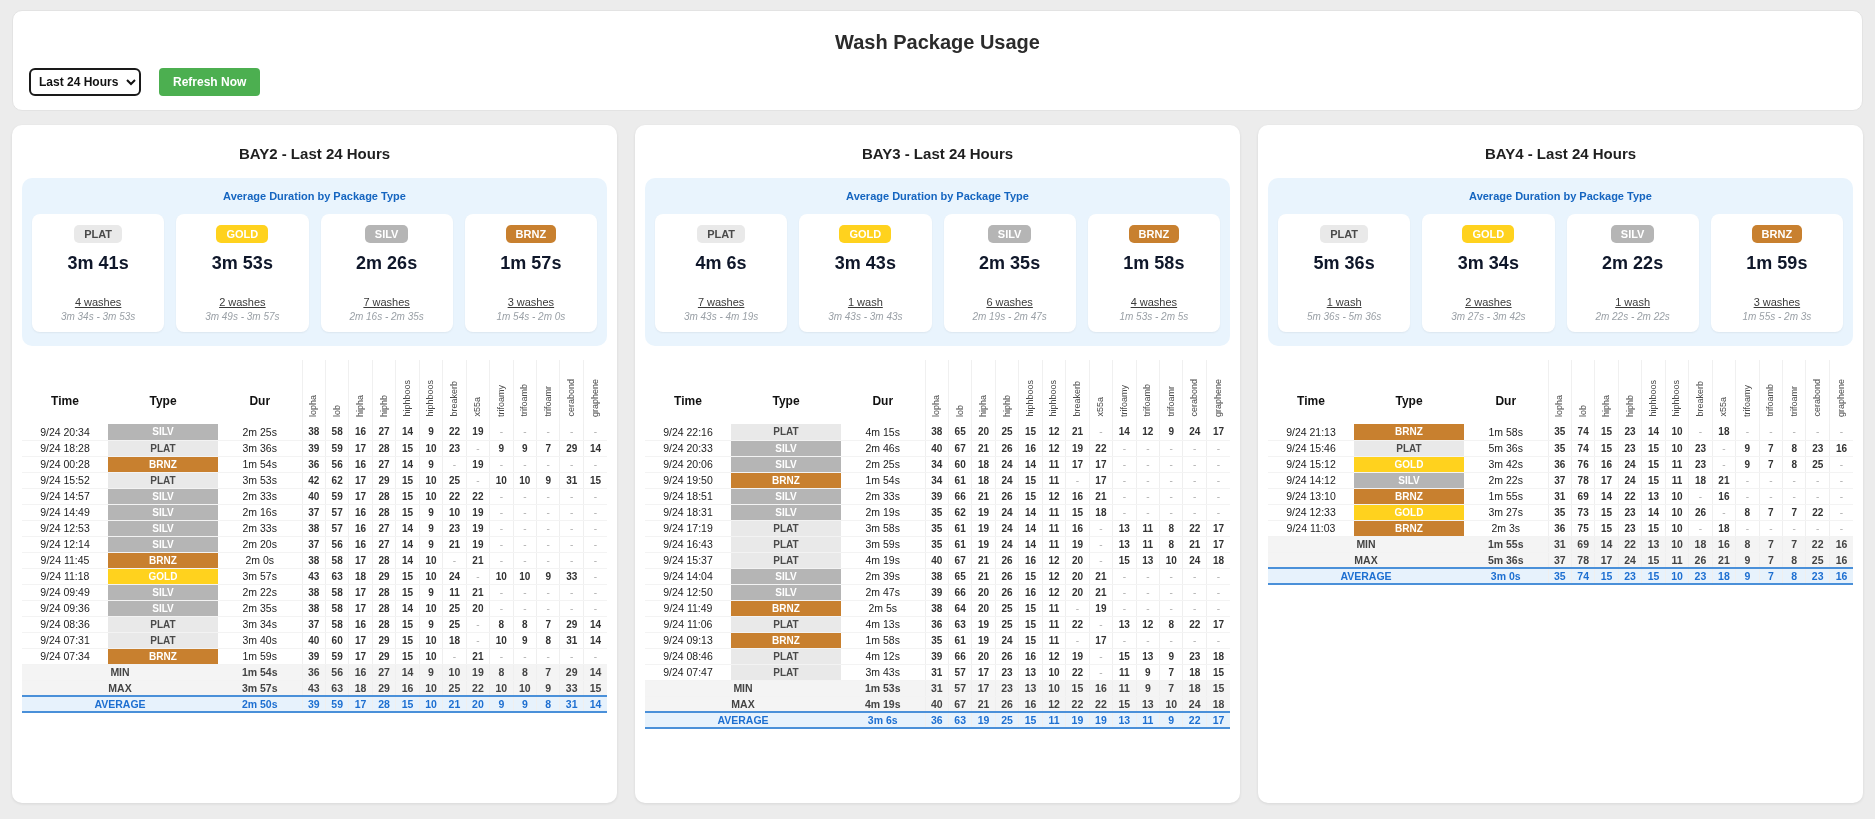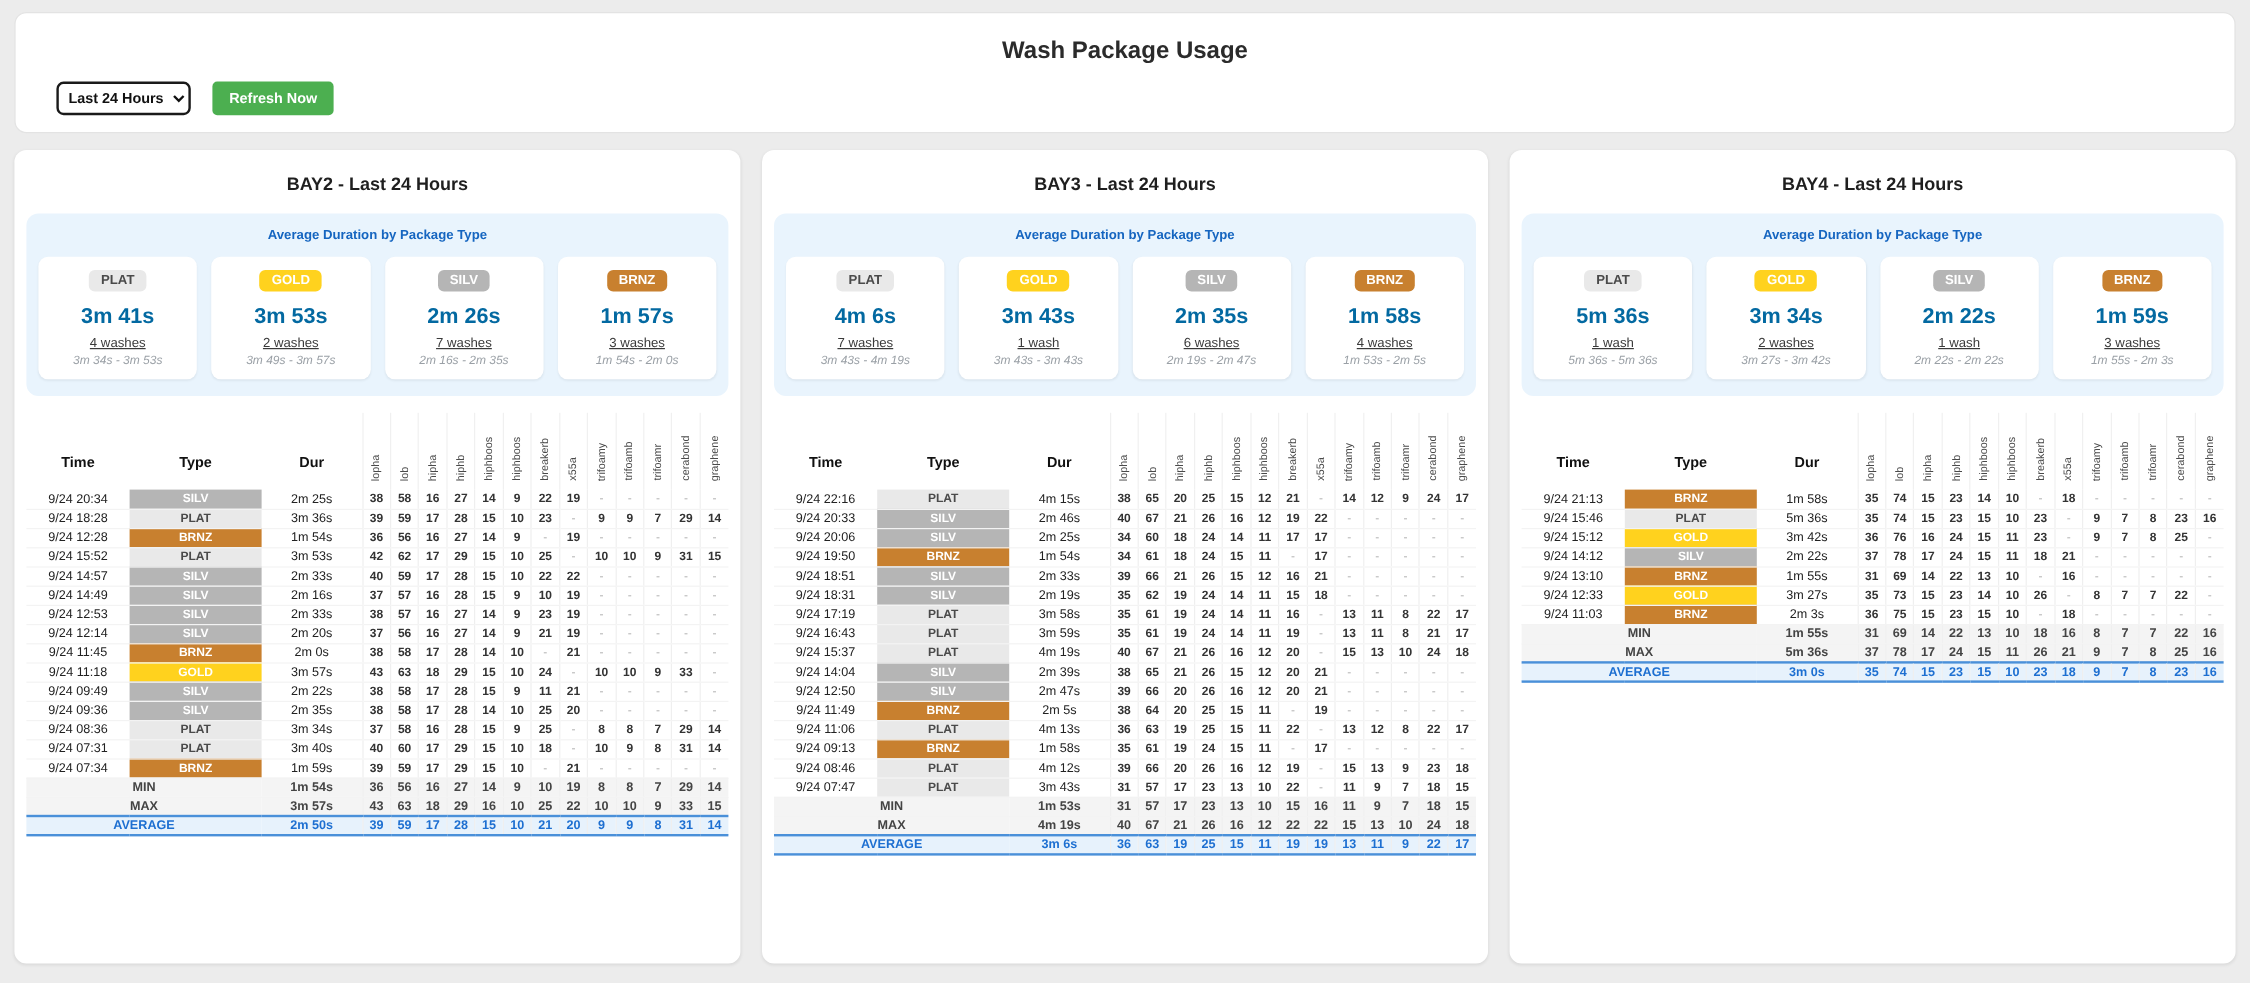--- a/index.html
+++ b/index.html
@@ -25,21 +25,20 @@
   }
   .controls { display: flex; gap: 18px; align-items: center; }
   .range-select {
     font-size: 12px;
     font-weight: 700;
     padding: 4px 4px;
     border: 2px solid #1a1a1a;
     border-radius: 6px;
     background: #fff;
     color: #111;
-    margin-left: 18px;
   }
   .refresh {
     background: #4caf50;
     color: #fff;
     font-weight: 700;
     font-size: 12px;
     border: none;
     border-radius: 4px;
     padding: 7px 14px;
     cursor: pointer;
@@ -54,21 +53,21 @@
     box-shadow: 0 1px 3px rgba(0,0,0,.09);
     padding: 20px 10px 12px;
     min-height: 678px;
   }
   .panel-title { text-align: center; font-size: 15px; color: #1f1f1f; margin: 0 0 16px; font-weight: 700; }
   .summary { background: #e9f4fd; border-radius: 10px; padding: 12px 10px 14px; }
   .summary-title { text-align: center; color: #1565c0; font-weight: 700; font-size: 11px; margin-bottom: 12px; }
   .cards { display: flex; gap: 12px; }
   .card { flex: 1; min-width: 0; background: #fff; border-radius: 8px; text-align: center; padding: 10px 2px; box-shadow: 0 1px 2px rgba(0,0,0,.06); }
   .badge { display: inline-block; font-size: 11px; font-weight: 700; padding: 3px 10px; border-radius: 5px; }
-  .avg-dur { font-size: 18px; font-weight: 700; color: #0369a1; margin: 10px 0 6px; }
+  .avg-dur { font-size: 18px; font-weight: 700; color: #0f172a; margin: 10px 0 22px; }
   .washes { font-size: 11px; color: #3a3a3a; text-decoration: underline; }
   .range-txt { font-size: 10px; color: #9aa0a6; font-style: italic; margin-top: 3px; }
   table { width: 100%; border-collapse: collapse; table-layout: fixed; margin-top: 14px; }
   thead th { font-size: 12px; color: #111; vertical-align: bottom; font-weight: 700; }
   th.label-th { padding-bottom: 16px; }
   th.rot-th { height: 64px; vertical-align: bottom; padding: 0 0 4px; border-left: 1px solid #f0f0f0; text-align: center; }
   .rot { writing-mode: vertical-rl; transform: rotate(180deg); font-size: 9px; font-weight: 400; color: #4a4a4a; display: inline-block; line-height: 1; white-space: nowrap; }
   tbody td { height: 16px; padding: 0; text-align: center; border-bottom: 1px solid #f3f3f3; }
   td.num { font-weight: 700; color: #333; border-left: 1px solid #efefef; font-size: 10px; }
   td.num.dash { color: #b0b0b0; font-weight: 400; }
@@ -174,21 +173,21 @@
             <td class="num">10</td>
             <td class="num">23</td>
             <td class="num dash">-</td>
             <td class="num">9</td>
             <td class="num">9</td>
             <td class="num">7</td>
             <td class="num">29</td>
             <td class="num">14</td>
           </tr>
           <tr>
-            <td class="time">9/24 12:28</td>
+            <td class="time">9/24 00:28</td>
             <td class="typec" style="background: rgb(200, 128, 47); color: rgb(255, 255, 255);">BRNZ</td>
             <td class="dur">1m 54s</td>
             <td class="num">36</td>
             <td class="num">56</td>
             <td class="num">16</td>
             <td class="num">27</td>
             <td class="num">14</td>
             <td class="num">9</td>
             <td class="num dash">-</td>
             <td class="num">19</td>

